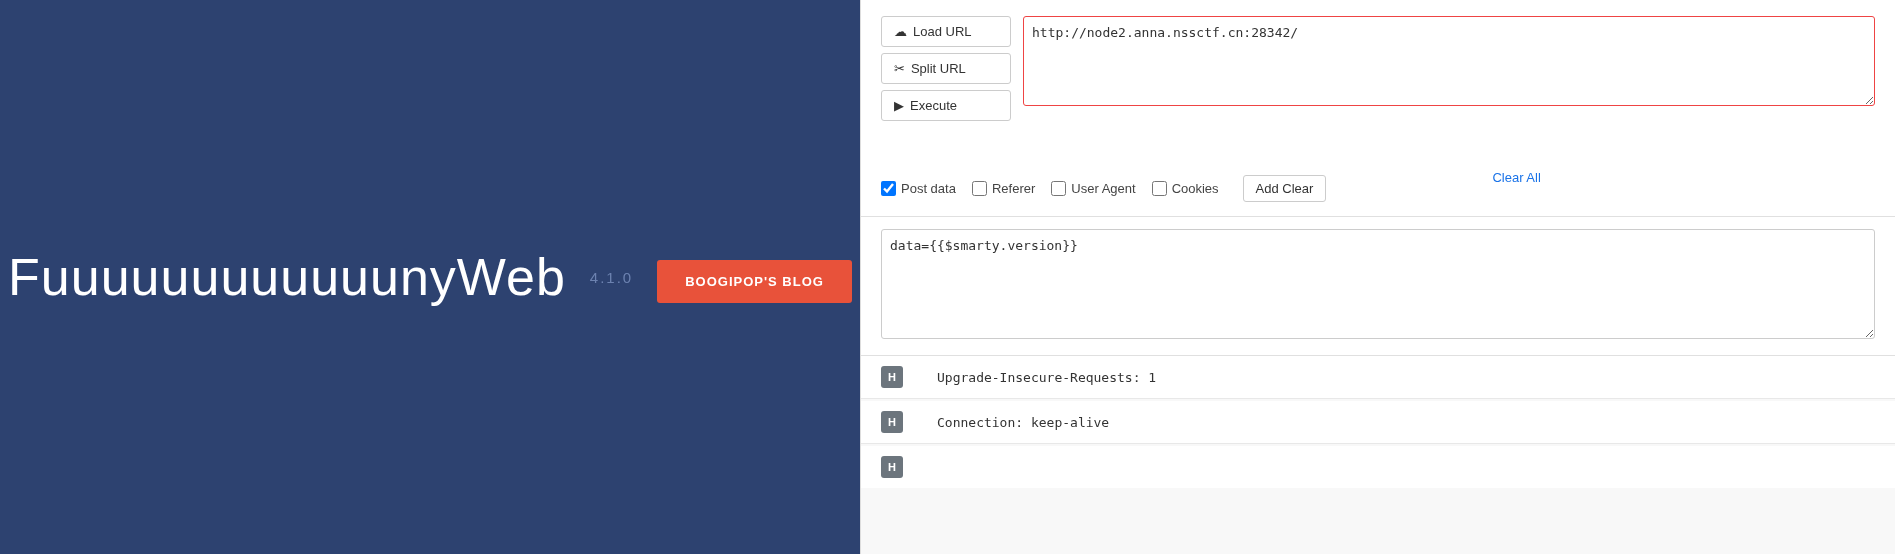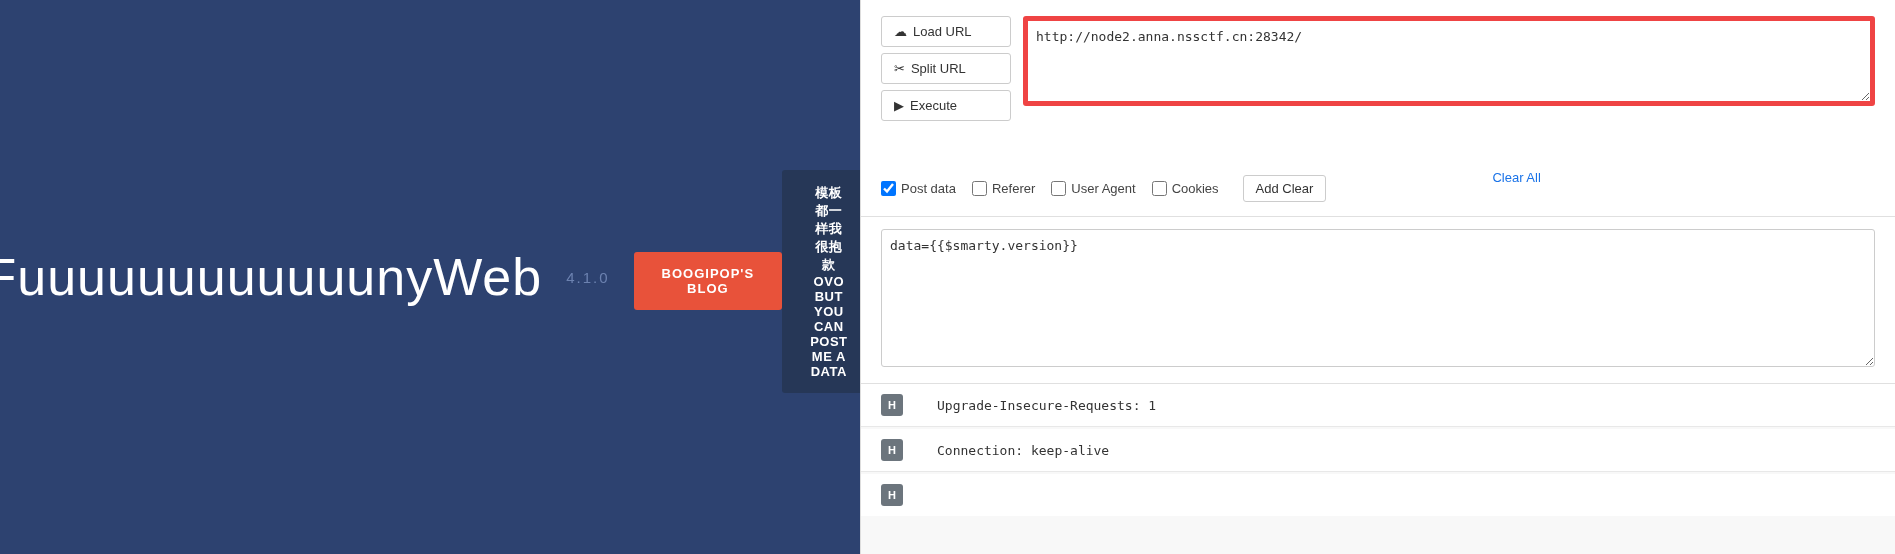--- a/index.html
+++ b/index.html
@@ -108,21 +108,21 @@
       display: flex;
       align-items: center;
       gap: 6px;
       color: #333;
       white-space: nowrap;
     }
 
     .url-textarea {
       flex: 1;
       height: 90px;
-      border: 5px solid #ef4444;
+      border: 1px solid #ef4444;
       border-radius: 3px;
       padding: 8px;
       font-size: 13px;
       color: #333;
       resize: vertical;
       font-family: monospace;
     }
 
     .options-row {
       display: flex;
@@ -178,21 +178,21 @@
 
     
     .post-data-section {
       background: #ffffff;
       padding: 12px 20px;
       border-bottom: 1px solid #e0e0e0;
     }
 
     .post-textarea {
       width: 100%;
-      height: 138px;
+      height: 110px;
       border: 1px solid #cccccc;
       border-radius: 3px;
       padding: 8px;
       font-size: 13px;
       color: #333;
       resize: vertical;
       font-family: monospace;
     }
 
     
@@ -241,21 +241,20 @@
     }
   </style>
 </head>
 <body>
 
 <div class="left-panel">
   <h1 class="site-title">FuuuuuuuuuuuunyWeb</h1>
   <p class="site-version">4.1.0</p>
   <div class="left-buttons">
     <button class="btn-blog">BOOGIPOP'S BLOG</button>
-    <button class="btn-info">模板都一样我很抱款OVO BUT YOU CAN POST ME A DATA</button>
   </div>
 </div>
 
 <div class="right-panel">
 
   <div class="top-section">
     <div class="url-row">
 
       <div class="action-buttons">
         <button class="action-btn">

